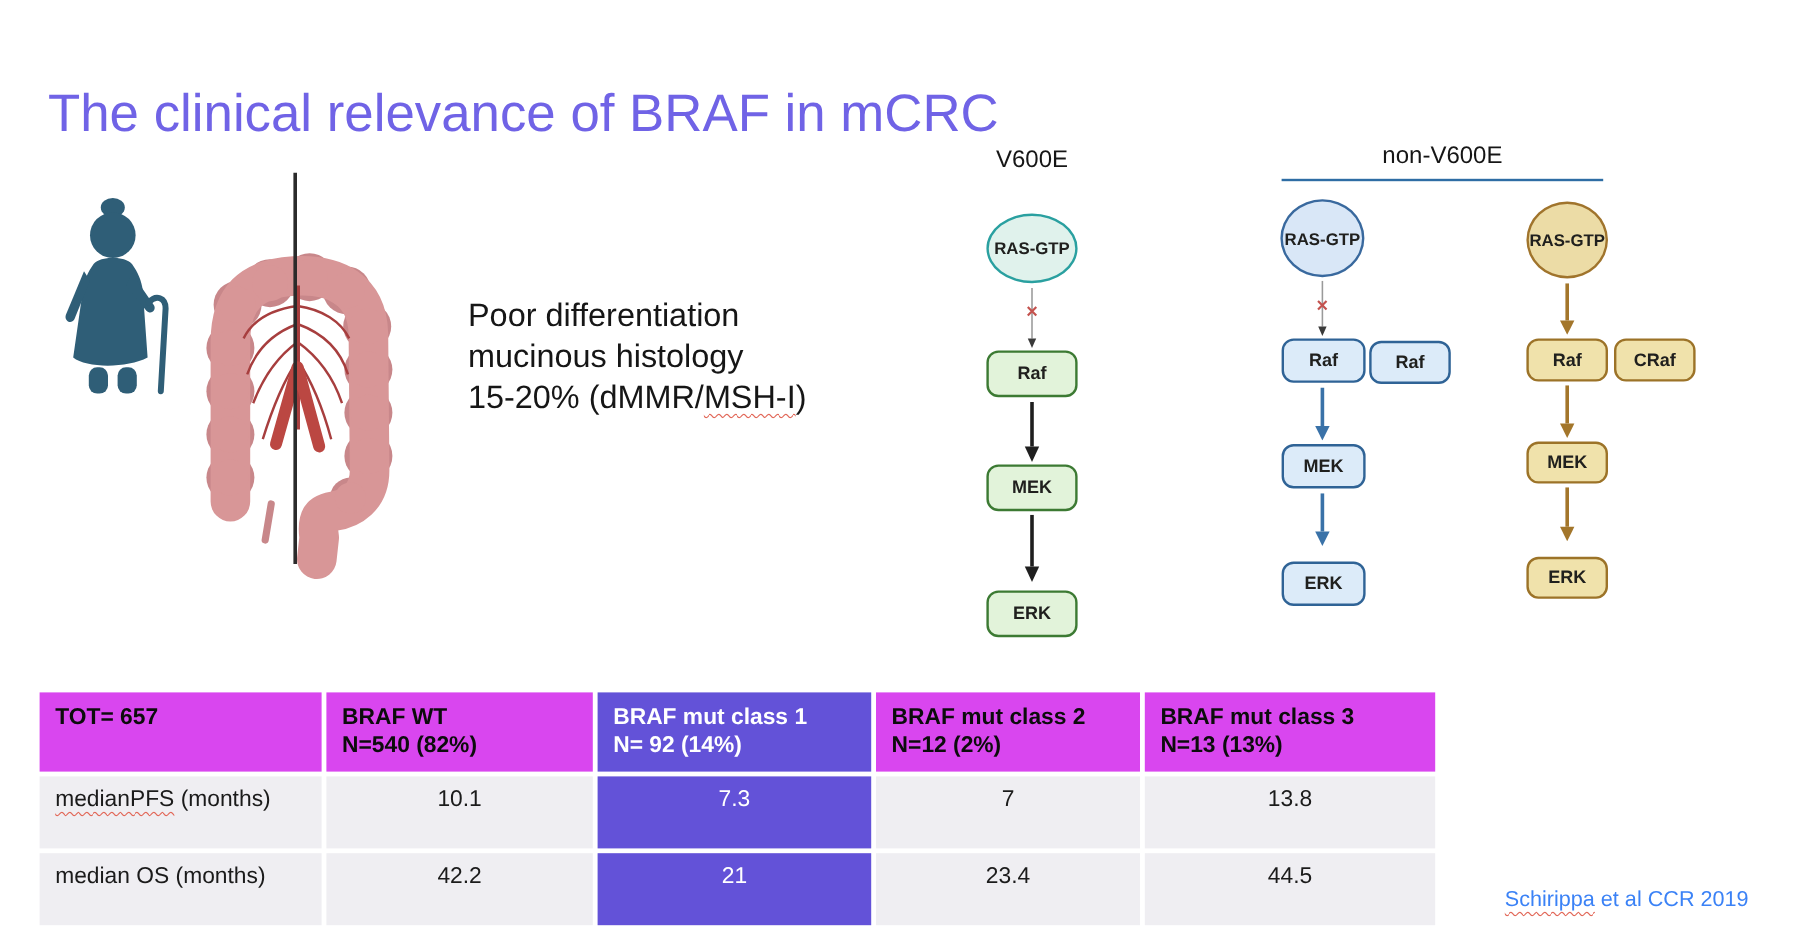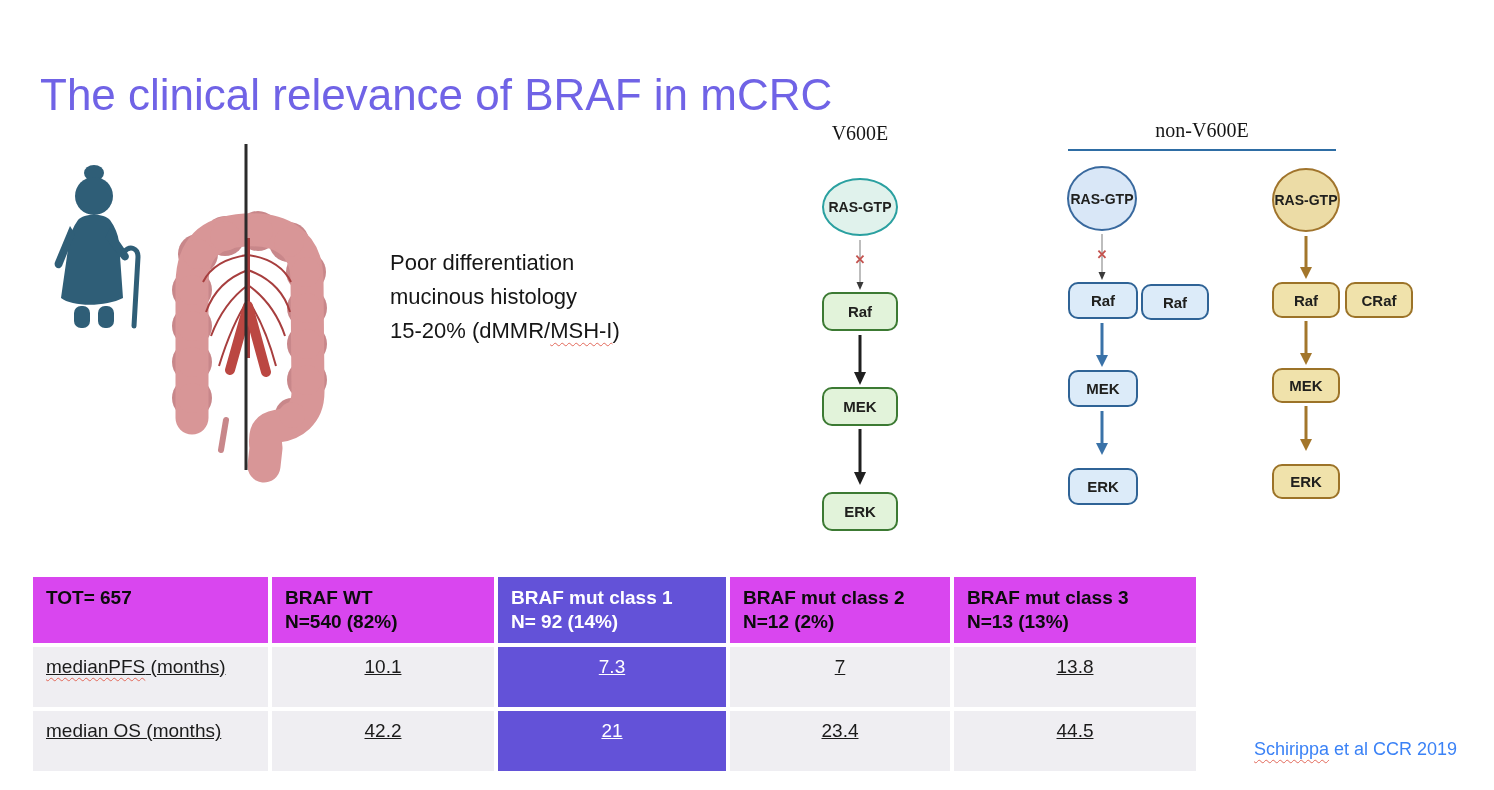--- a/index.html
+++ b/index.html
@@ -12,34 +12,34 @@
 
   
   .slide-title {
     position:absolute; left:40px; top:30px; width:1100px;
     font-size:44px; font-weight:400; color:#7063e6; letter-spacing:0;margin-top:40px;
   }
 
   
   .desc {
     position:absolute; left:390px; top:246px;
-    font-size:22px; line-height:34px; color:#161616;
+    font-size:27px; line-height:34px; color:#161616;
   }
 
   
   .sp {
     text-decoration-line: underline;
     text-decoration-style: wavy;
     text-decoration-color:#e2695a;
     text-decoration-thickness:1px;
     text-underline-offset:4px;
   }
 
   
-  .path-label { position:absolute; font-size:20px; color:#161616; text-align:center;font-family:Liberation Serif, serif; }
+  .path-label { position:absolute; font-size:20px; color:#161616; text-align:center; }
   .path-underline { position:absolute; height:2px; background:#2e6da4; }
 
   
   .node {
     position:absolute; display:flex; align-items:center; justify-content:center;
     font-size:15px; font-weight:600; color:#20201e; border-style:solid;
   }
   .rect  { border-radius:10px; border-width:2.5px; }
   .oval  { border-radius:50%;  border-width:2.5px; font-size:14px; }
   .green     { background:#e2f3da; border-color:#3c7a33; }
@@ -57,21 +57,21 @@
   
   .results-table-wrap { position:absolute; left:29px; top:573px; }
   table.results { border-collapse:separate; border-spacing:4px; table-layout:fixed; }
   table.results th, table.results td {
     vertical-align:top; font-size:19px; padding:9px 13px;
   }
   table.results th {
     background:#d946ef; text-align:left; font-weight:700; line-height:24px;
     height:60px; color:#0c0c0c;
   }
-  table.results td { background:#efeef2; height:60px; color:#1b1b1b;text-decoration:underline; }
+  table.results td { background:#efeef2; height:60px; color:#1b1b1b; }
   table.results td.val { text-align:center; }
   table.results .hl { background:#6352d8 !important; color:#ffffff !important; }
 
   .citation {
     position:absolute; left:1254px; top:739px;
     font-size:18px; color:#3b82f6; white-space:nowrap;
   }
 </style>
 </head>
 <body>

